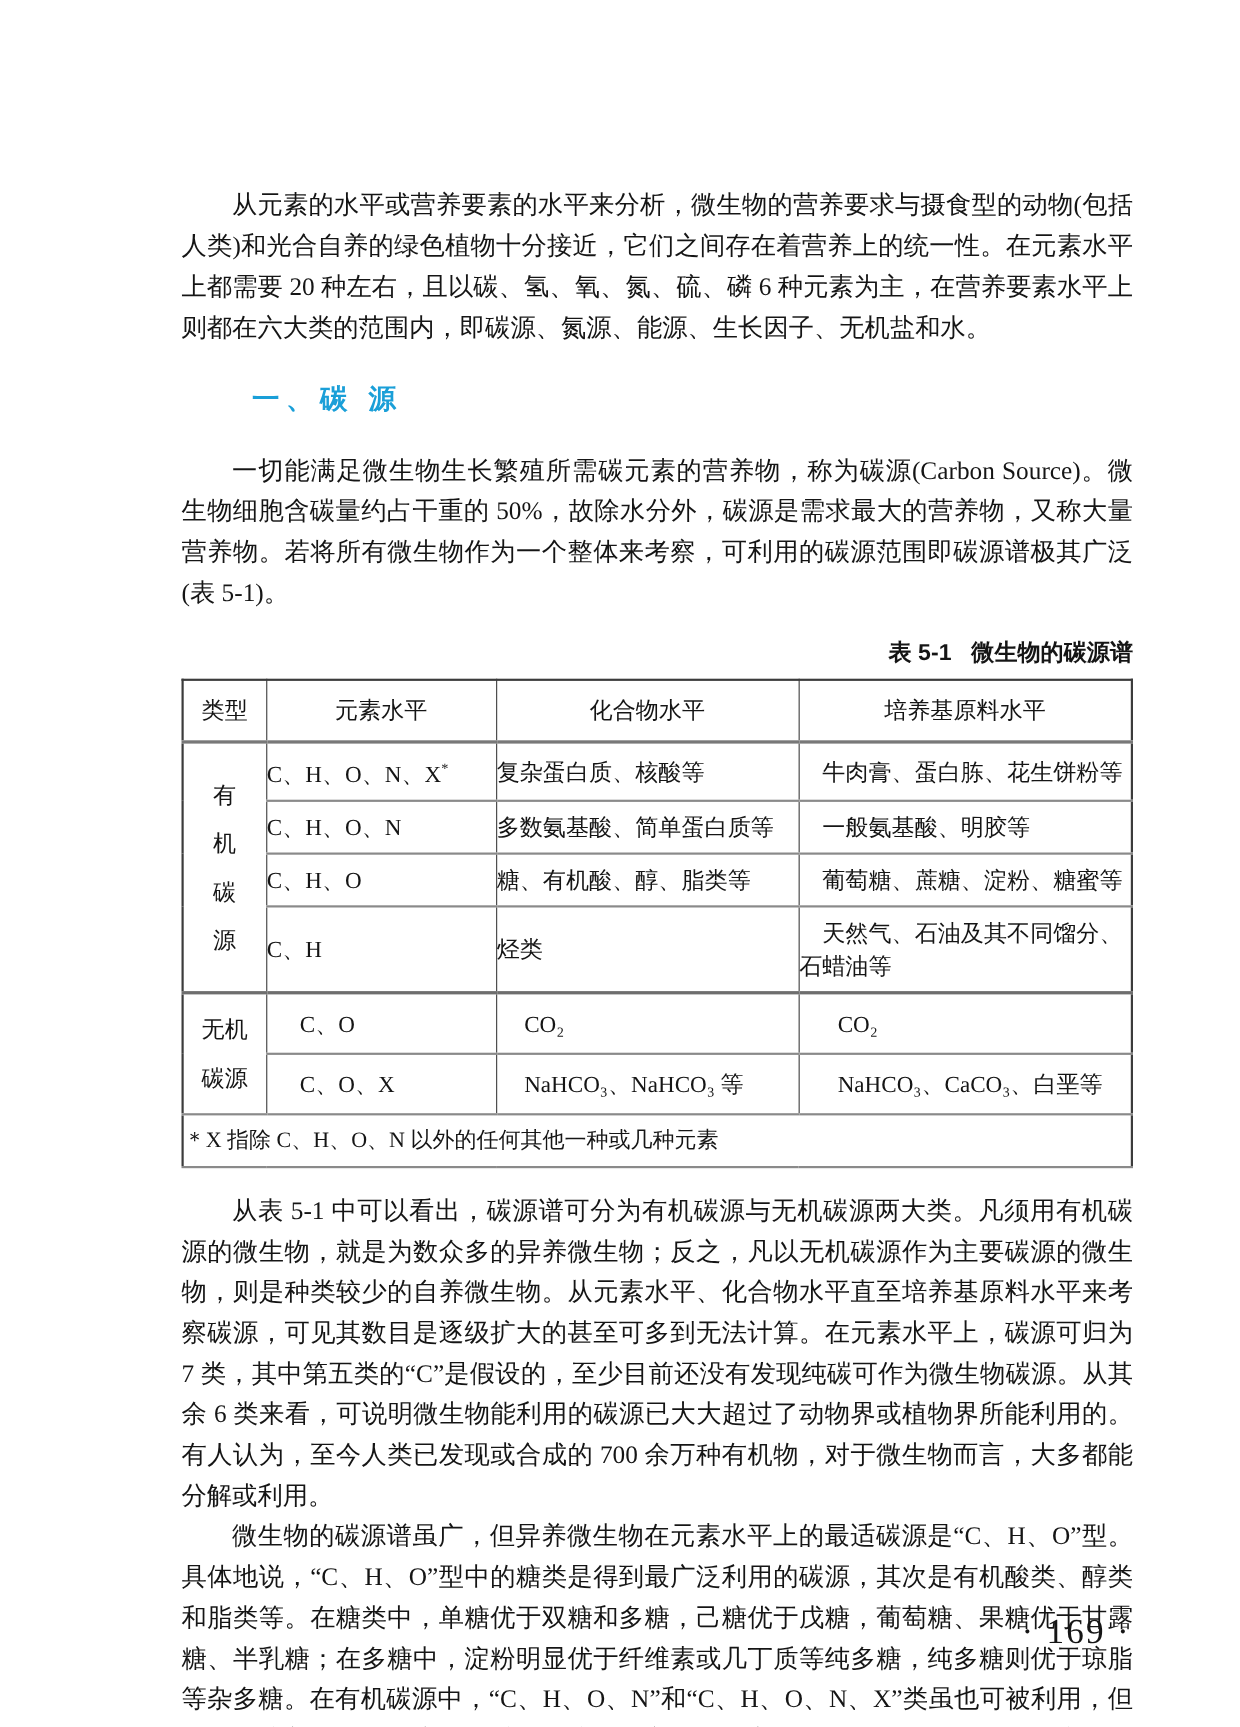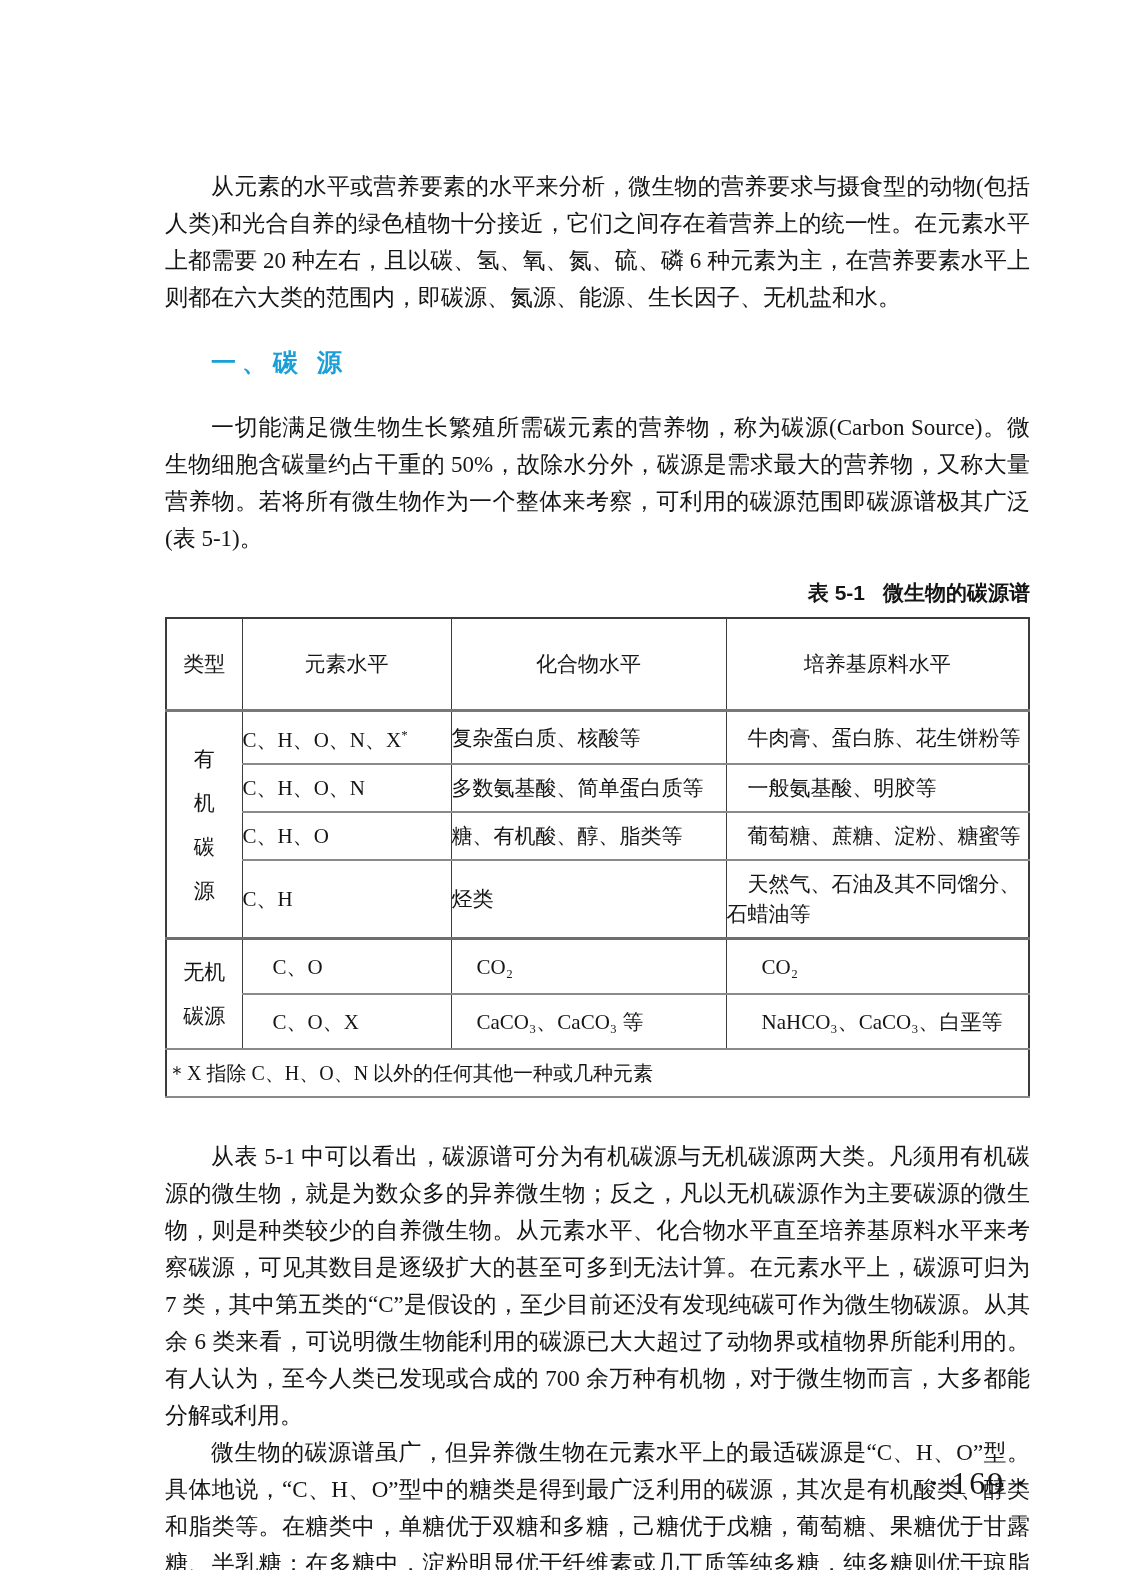--- a/index.html
+++ b/index.html
@@ -17,21 +17,21 @@
     text-align: justify;
     margin: 0;
   }
   .indent { text-indent: 2em; }
   .section-heading {
     font-family: "Liberation Sans", "DejaVu Sans", sans-serif;
     font-weight: bold;
     font-size: 25px;
     color: #1a9fd8;
     letter-spacing: 6px;
-    margin: 30px 0 30px 46px;
+    margin: 30px 0 30px 64px;
   }
   .table-caption {
     font-family: "Liberation Sans", "DejaVu Sans", sans-serif;
     font-weight: bold;
     font-size: 21px;
     text-align: right;
     margin: 22px 0 10px 0;
   }
   .table-caption .cap-label { margin-right: 18px; }
   table.datatable {
@@ -40,21 +40,21 @@
     table-layout: fixed;
     font-size: 21px;
     line-height: 30px;
   }
   table.datatable, table.datatable td, table.datatable th {
     border: 1px solid #3c3c3c;
   }
   table.datatable { border: 2px solid #3c3c3c; }
   table.datatable th {
     font-weight: normal;
-    padding: 30px 0;
+    padding: 12px 0;
     text-align: center;
     border-bottom: 3px solid #787878;
   }
   table.datatable td {
     padding: 8px 0;
     border-top: 2px solid #8a8a8a;
     border-bottom: 2px solid #8a8a8a;
     vertical-align: middle;
   }
   td.type-cell { text-align: center; }
@@ -141,28 +141,28 @@
       <tr class="roomy section-start">
         <td class="type-cell" rowspan="2">
           <span class="two-line">无机碳源</span>
         </td>
         <td class="el">C、O</td>
         <td class="cp">CO₂</td>
         <td class="mt">CO₂</td>
       </tr>
       <tr class="roomy">
         <td class="el">C、O、X</td>
-        <td class="cp">CaCO₃、CaCO₃ 等</td>
+        <td class="cp">NaHCO₃、NaHCO₃ 等</td>
         <td class="mt">NaHCO₃、CaCO₃、白垩等</td>
       </tr>
       <tr>
         <td class="footnote-cell" colspan="4">＊X 指除 C、H、O、N 以外的任何其他一种或几种元素</td>
       </tr>
     </tbody>
   </table>
 
-  <p class="para indent" style="margin-top:40px">从表 5-1 中可以看出，碳源谱可分为有机碳源与无机碳源两大类。凡须用有机碳源的微生物，就是为数众多的异养微生物；反之，凡以无机碳源作为主要碳源的微生物，则是种类较少的自养微生物。从元素水平、化合物水平直至培养基原料水平来考察碳源，可见其数目是逐级扩大的甚至可多到无法计算。在元素水平上，碳源可归为 7 类，其中第五类的“C”是假设的，至少目前还没有发现纯碳可作为微生物碳源。从其余 6 类来看，可说明微生物能利用的碳源已大大超过了动物界或植物界所能利用的。有人认为，至今人类已发现或合成的 700 余万种有机物，对于微生物而言，大多都能分解或利用。</p>
+  <p class="para indent" style="margin-top:20px">从表 5-1 中可以看出，碳源谱可分为有机碳源与无机碳源两大类。凡须用有机碳源的微生物，就是为数众多的异养微生物；反之，凡以无机碳源作为主要碳源的微生物，则是种类较少的自养微生物。从元素水平、化合物水平直至培养基原料水平来考察碳源，可见其数目是逐级扩大的甚至可多到无法计算。在元素水平上，碳源可归为 7 类，其中第五类的“C”是假设的，至少目前还没有发现纯碳可作为微生物碳源。从其余 6 类来看，可说明微生物能利用的碳源已大大超过了动物界或植物界所能利用的。有人认为，至今人类已发现或合成的 700 余万种有机物，对于微生物而言，大多都能分解或利用。</p>
 
   <p class="para indent">微生物的碳源谱虽广，但异养微生物在元素水平上的最适碳源是“C、H、O”型。具体地说，“C、H、O”型中的糖类是得到最广泛利用的碳源，其次是有机酸类、醇类和脂类等。在糖类中，单糖优于双糖和多糖，己糖优于戊糖，葡萄糖、果糖优于甘露糖、半乳糖；在多糖中，淀粉明显优于纤维素或几丁质等纯多糖，纯多糖则优于琼脂等杂多糖。在有机碳源中，“C、H、O、N”和“C、H、O、N、X”类虽也可被利用，但在设计培养基时，还应尽量避免把这两类主要用作宝贵氮源的化合物降格当作廉价的碳源使用。</p>
 
 </div>
 
 <div class="page-number">· 169 ·</div>
 
 </body></html>

